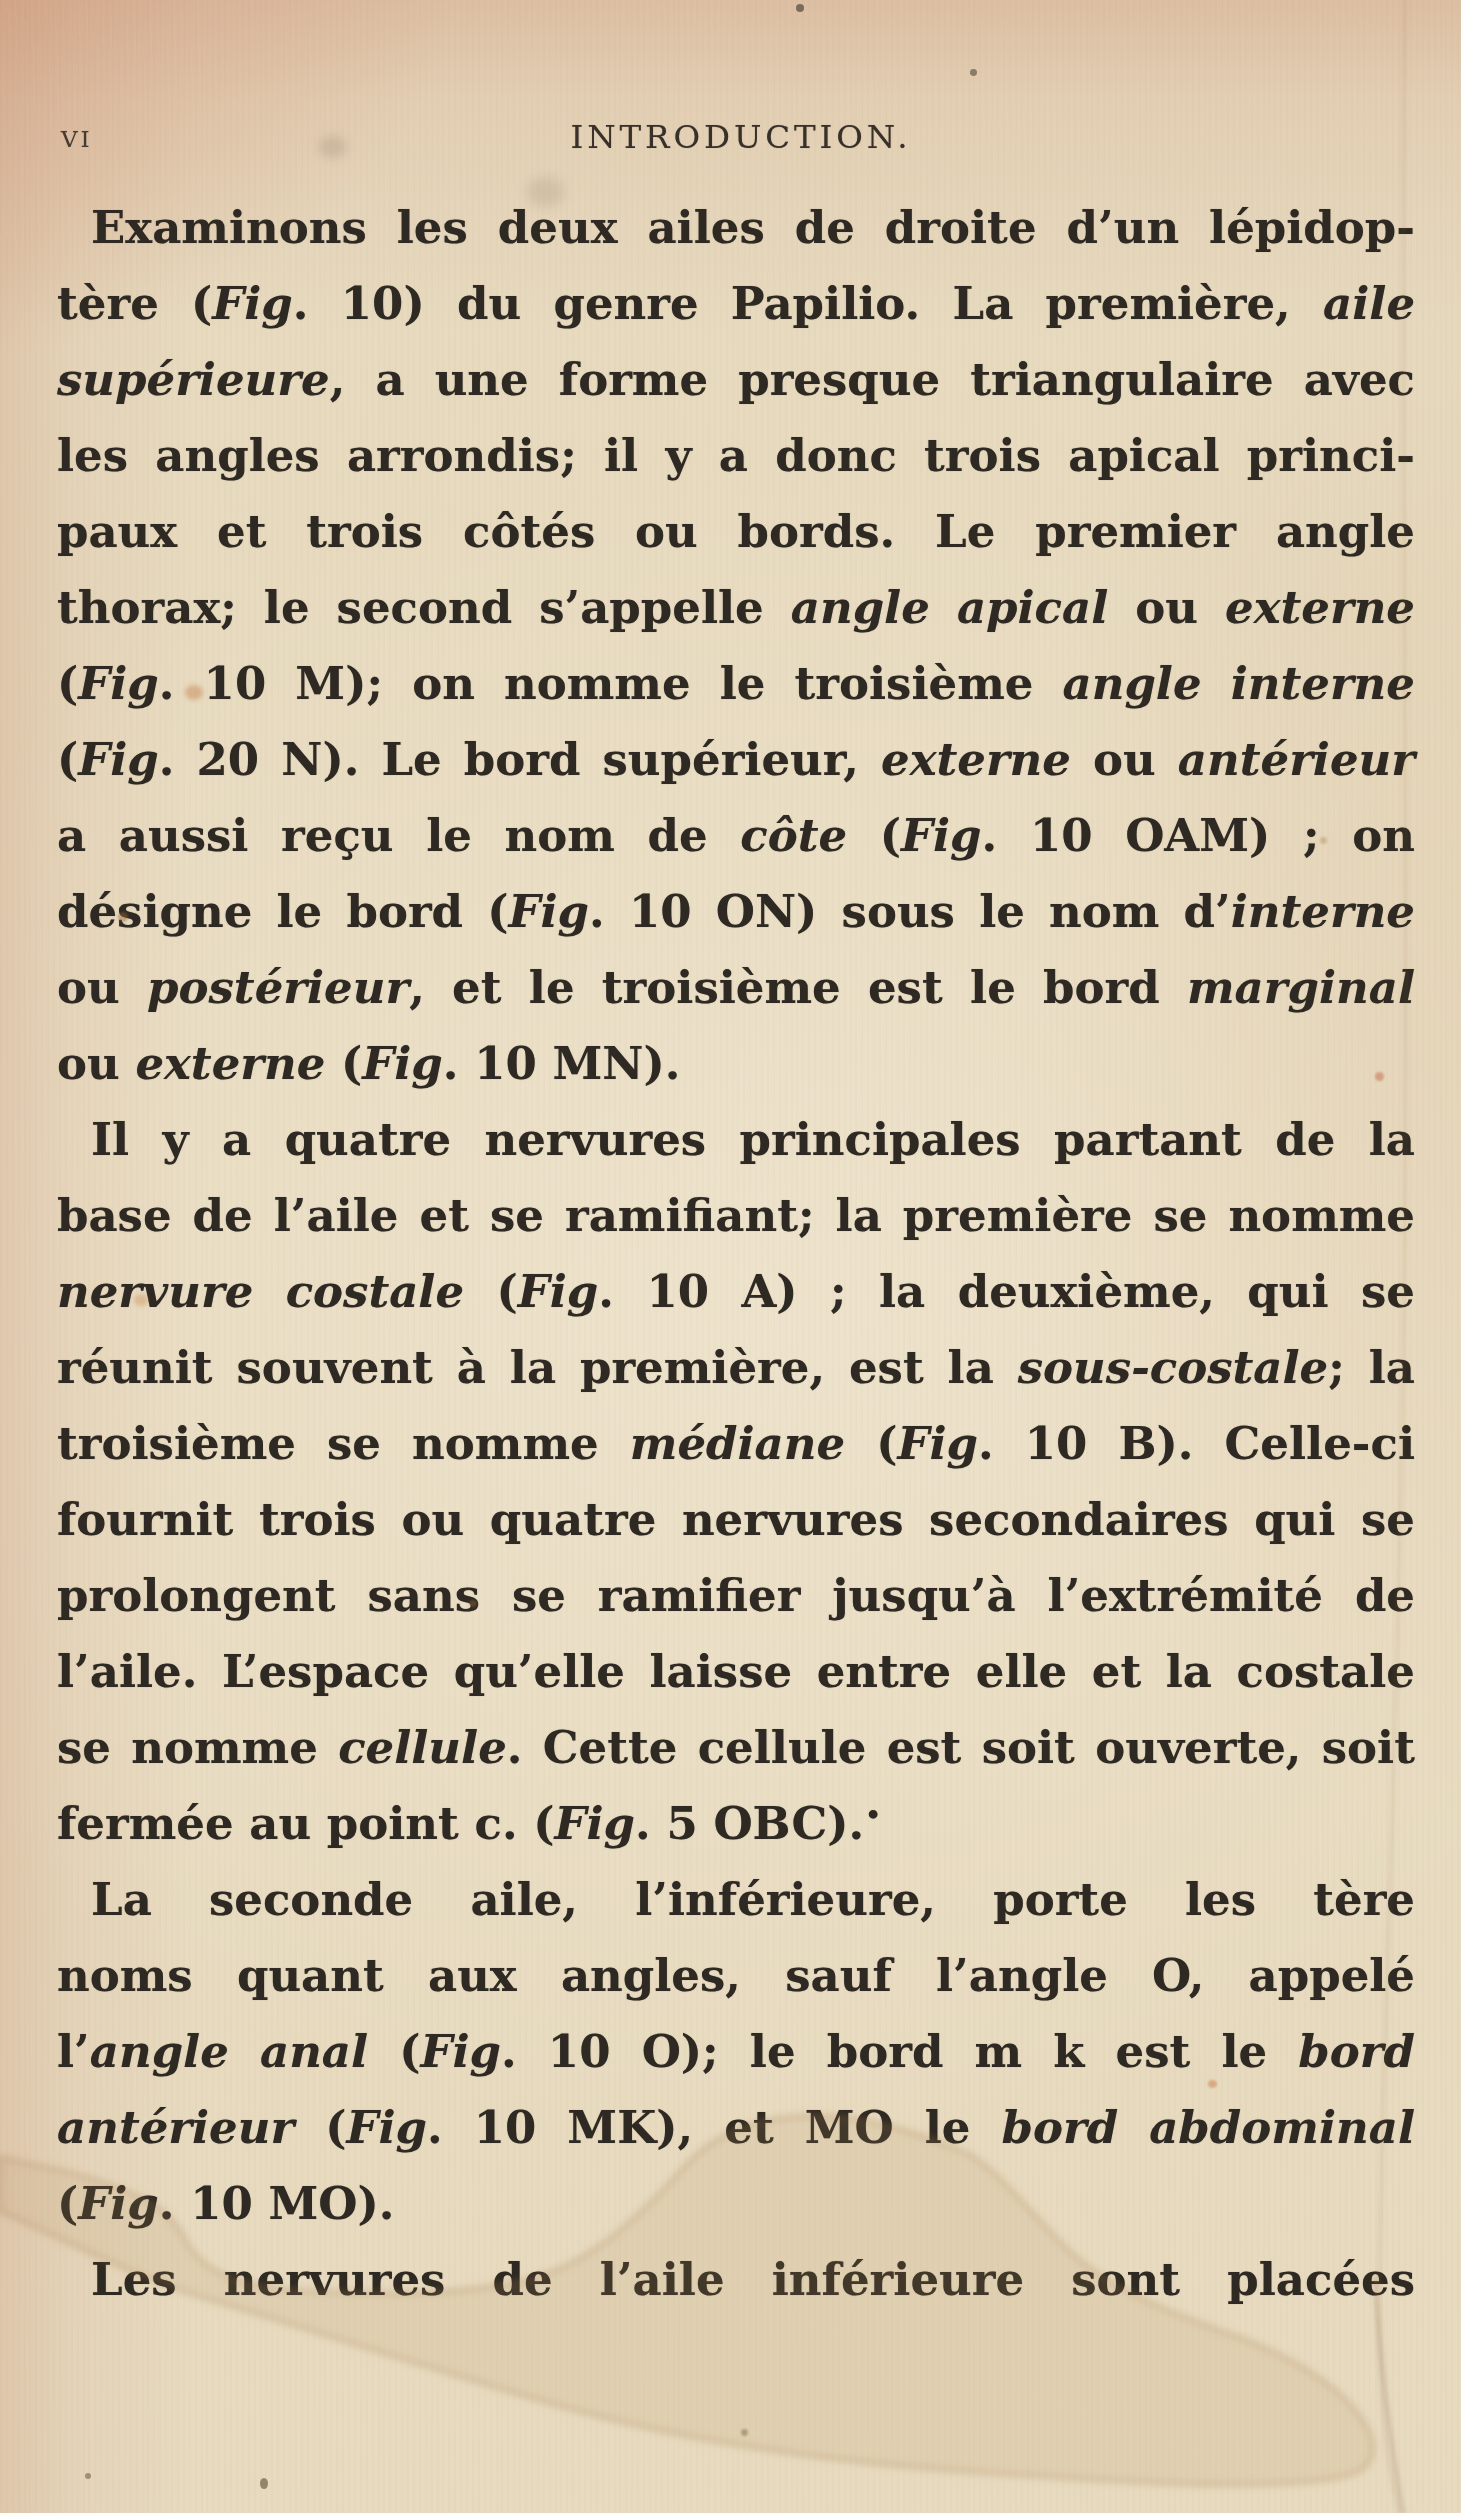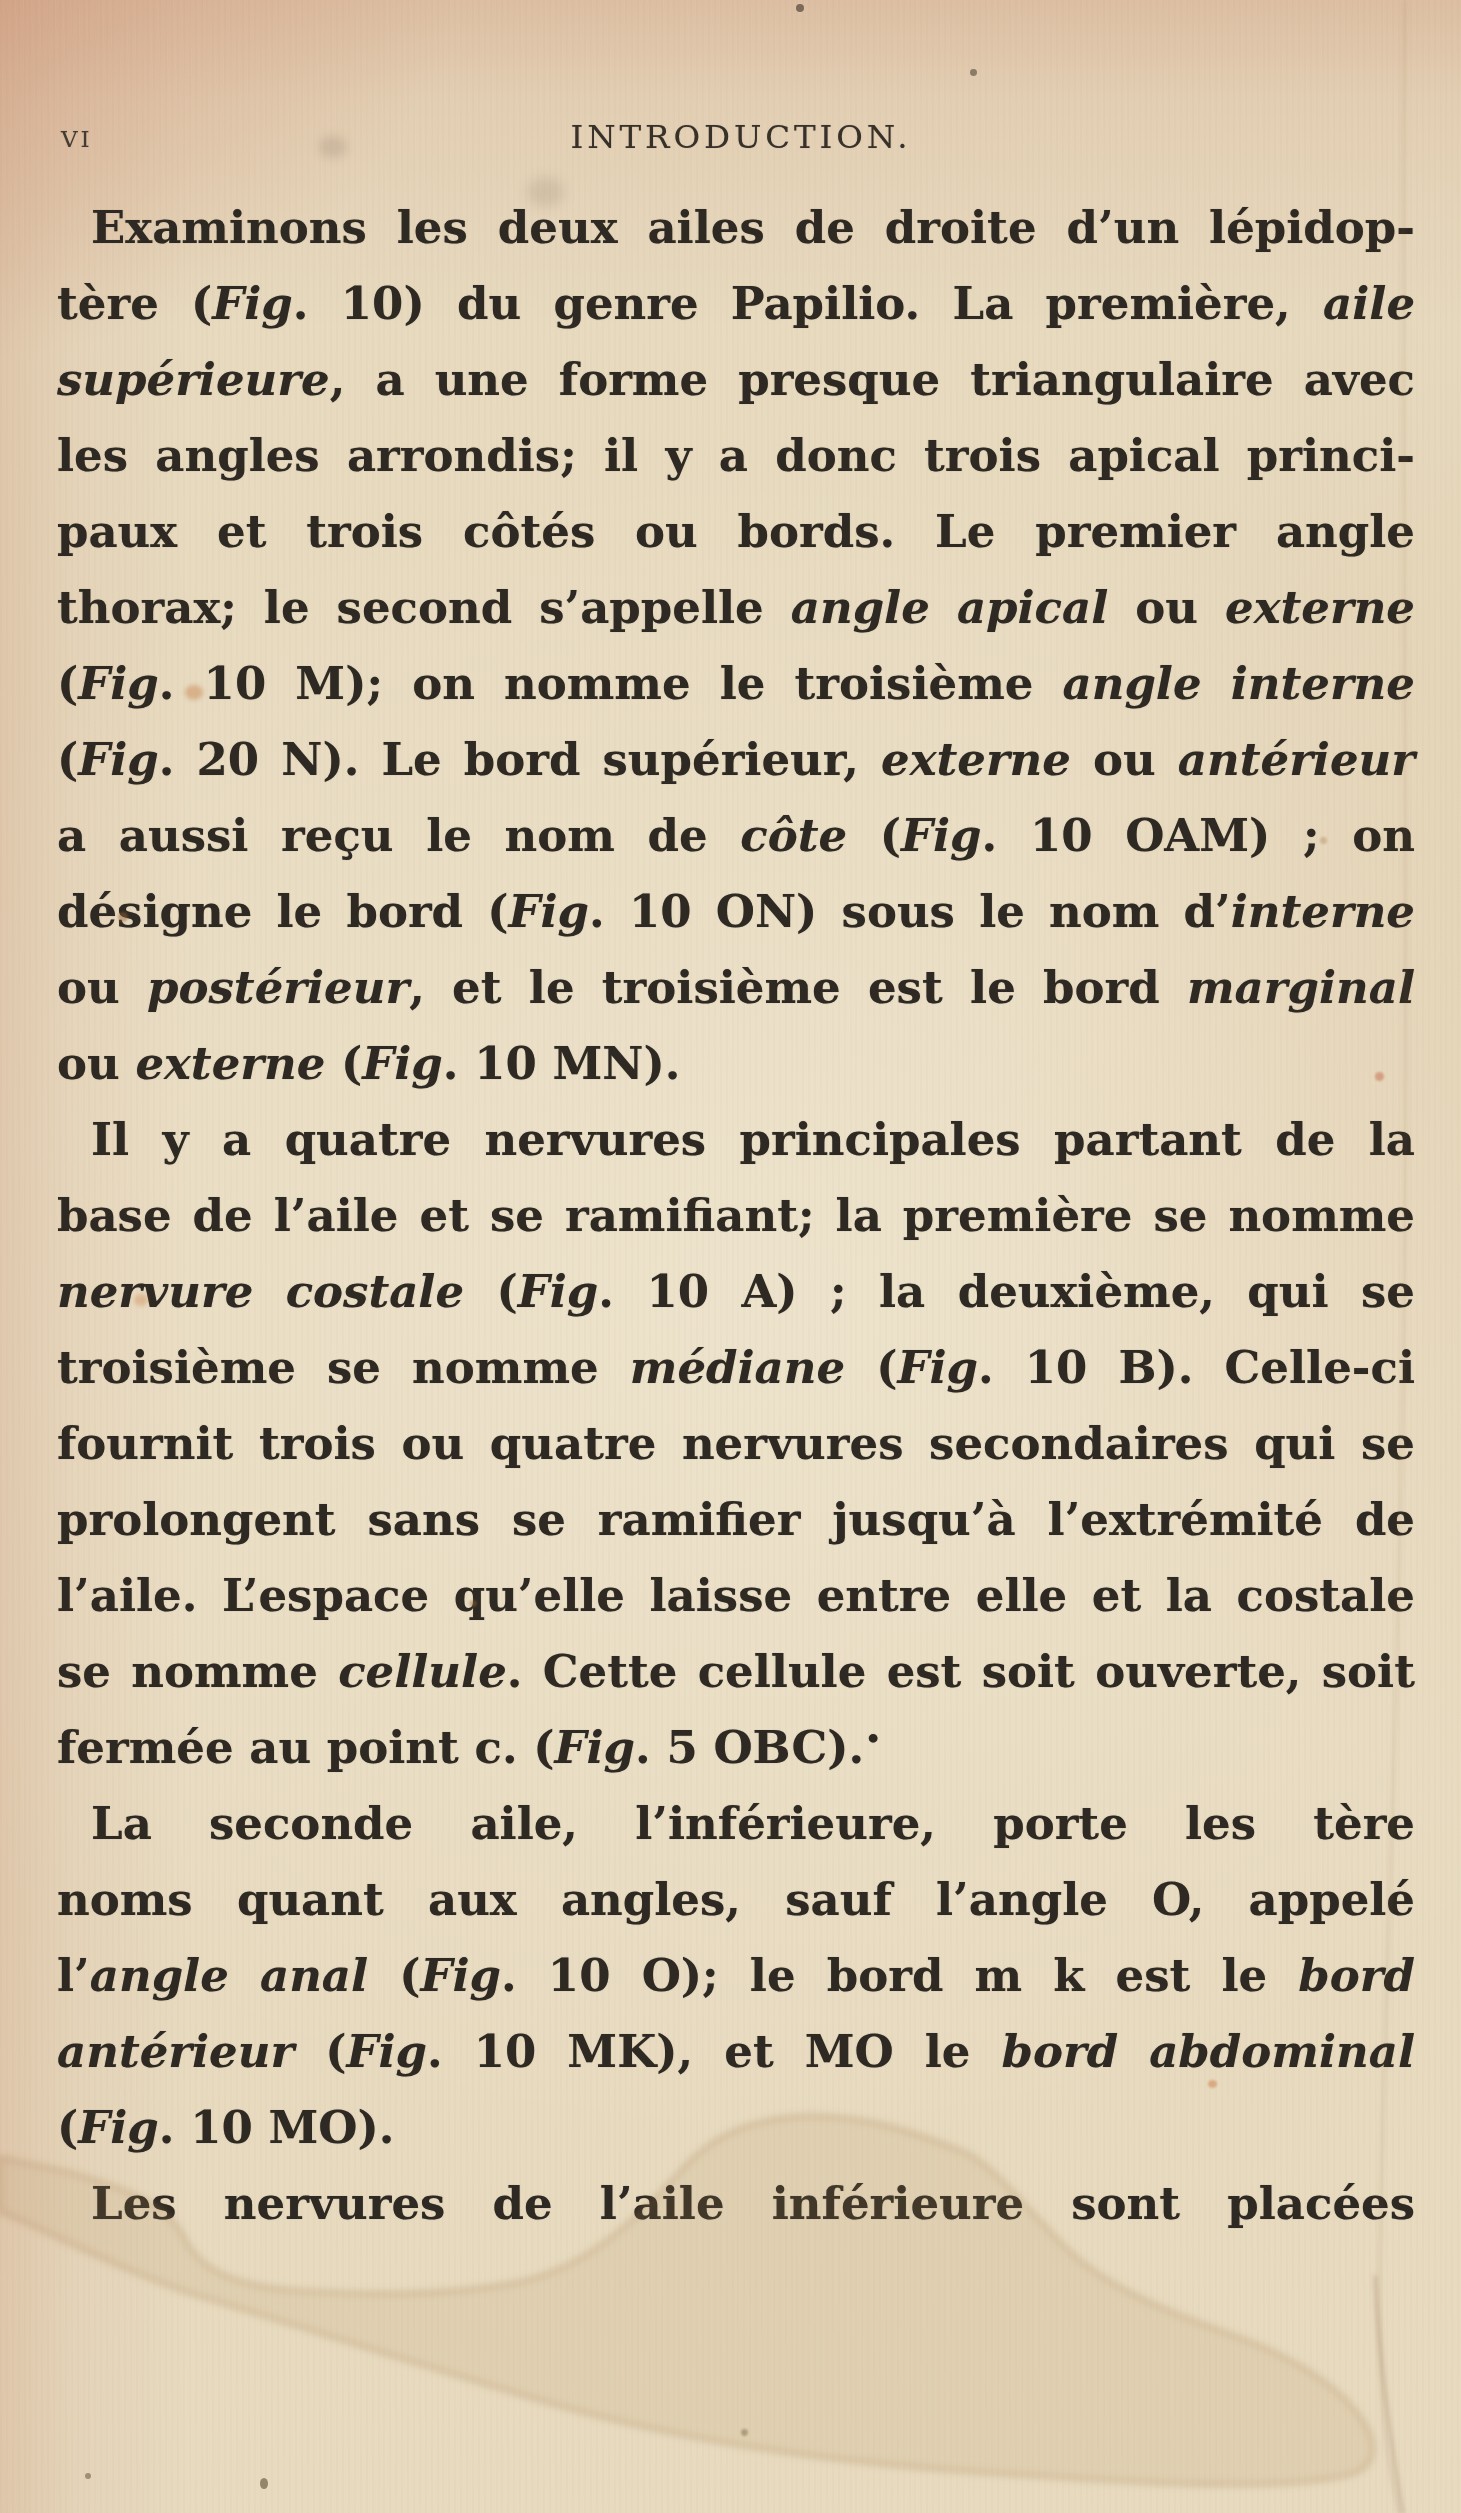--- a/index.html
+++ b/index.html
@@ -77,20 +77,21 @@
       <div class="line j"><span>thorax; le second s’appelle </span><em>angle apical</em><span> ou </span><em>externe</em></div>
       <div class="line j"><span>(</span><em>Fig</em><span>. 10 M); on nomme le troisième </span><em>angle interne</em></div>
       <div class="line j"><span>(</span><em>Fig</em><span>. 20 N). Le bord supérieur, </span><em>externe</em><span> ou </span><em>antérieur</em></div>
       <div class="line j"><span>a aussi reçu le nom de </span><em>côte</em><span> (</span><em>Fig</em><span>. 10 OAM) ; on</span></div>
       <div class="line j"><span>désigne le bord (</span><em>Fig</em><span>. 10 ON) sous le nom d’</span><em>interne</em></div>
       <div class="line j"><span>ou </span><em>postérieur</em><span>, et le troisième est le bord </span><em>marginal</em></div>
       <div class="line"><span>ou </span><em>externe</em><span> (</span><em>Fig</em><span>. 10 MN).</span></div>
       <div class="line j indent"><span>Il y a quatre nervures principales partant de la</span></div>
       <div class="line j"><span>base de l’aile et se ramifiant; la première se nomme</span></div>
       <div class="line j"><em>nervure costale</em><span> (</span><em>Fig</em><span>. 10 A) ; la deuxième, qui se</span></div>
+      <div class="line j"><span>réunit souvent à la première, est la </span><em>sous-costale</em><span>; la</span></div>
       <div class="line j"><span>troisième se nomme </span><em>médiane</em><span> (</span><em>Fig</em><span>. 10 B). Celle-ci</span></div>
       <div class="line j"><span>fournit trois ou quatre nervures secondaires qui se</span></div>
       <div class="line j"><span>prolongent sans se ramifier jusqu’à l’extrémité de</span></div>
       <div class="line j"><span>l’aile. L’espace qu’elle laisse entre elle et la costale</span></div>
       <div class="line j"><span>se nomme </span><em>cellule</em><span>. Cette cellule est soit ouverte, soit</span></div>
       <div class="line"><span>fermée au point c. (</span><em>Fig</em><span>. 5 OBC).</span><span class="fn">•</span></div>
       <div class="line j indent"><span>La seconde aile, l’inférieure, porte les tère</span></div>
       <div class="line j"><span>noms quant aux angles, sauf l’angle O, appelé</span></div>
       <div class="line j"><span>l’</span><em>angle anal</em><span> (</span><em>Fig</em><span>. 10 O); le bord m k est le </span><em>bord</em></div>
       <div class="line j"><em>antérieur</em><span> (</span><em>Fig</em><span>. 10 MK), et MO le </span><em>bord abdominal</em></div>

